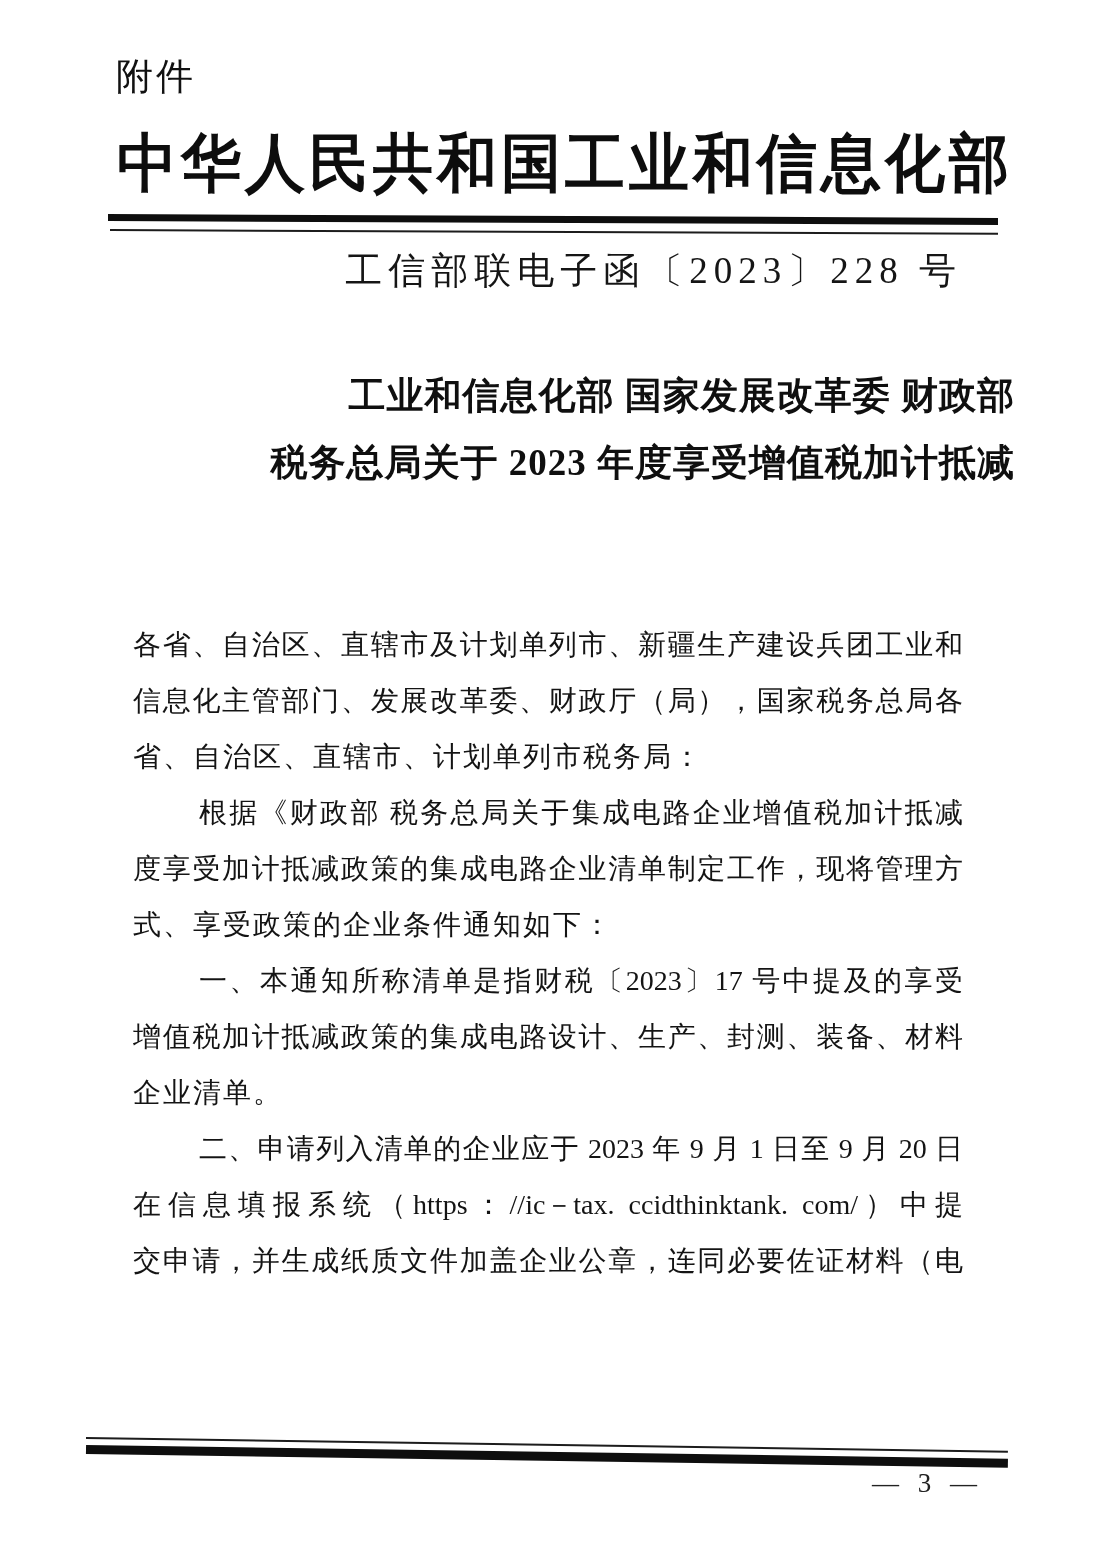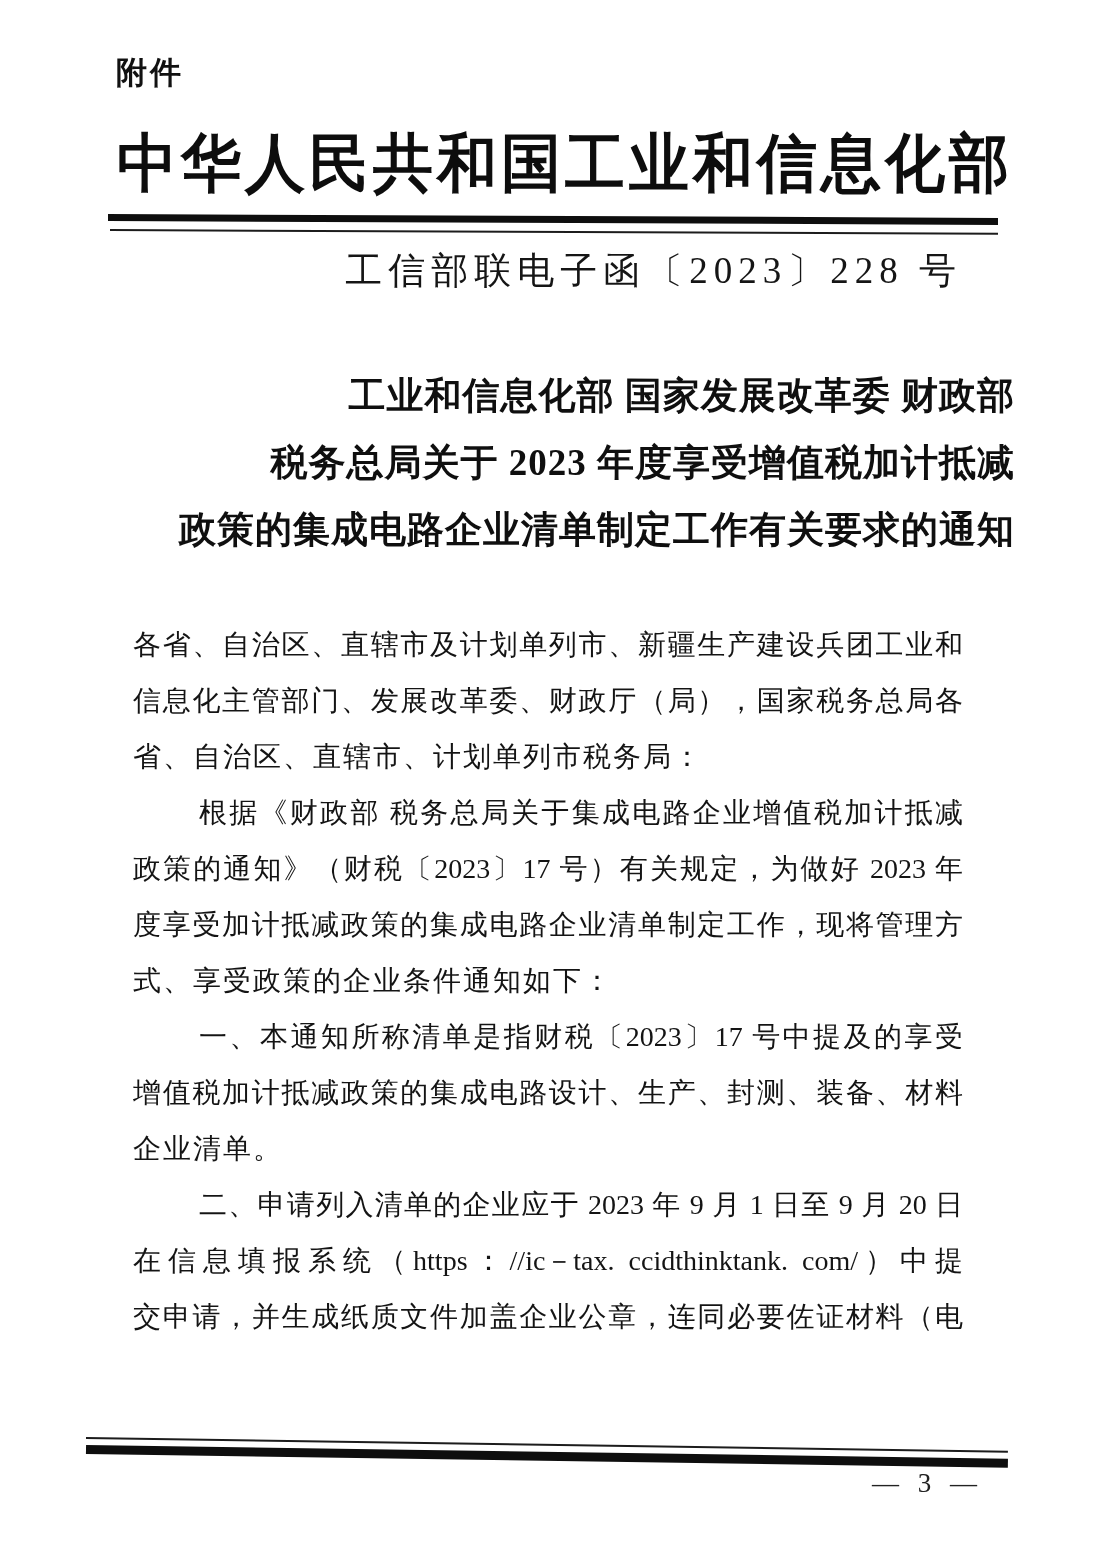--- a/index.html
+++ b/index.html
@@ -14,22 +14,22 @@
     background: #ffffff;
     color: #161616;
     overflow: hidden;
     font-family: "Liberation Serif", "DejaVu Serif", serif;
   }
   .attachment {
     position: absolute;
     left: 116px;
     top: 52px;
     font-family: "Liberation Sans", "DejaVu Sans", sans-serif;
-    font-weight: bold;
-    font-size: 31px;
+    font-weight: normal;
+    font-size: 37px;
     letter-spacing: 3px;
     color: #111;
   }
   .letterhead {
     position: absolute;
     left: 0;
     top: 121px;
     width: 1130px;
     text-align: center;
     font-weight: 900;
@@ -115,29 +115,27 @@
   <div class="letterhead">中华人民共和国工业和信息化部</div>
 
   <div class="rule rule-header-thick"></div>
   <div class="rule rule-header-thin"></div>
 
   <div class="doc-number">工信部联电子函〔2023〕228 号</div>
 
   <div class="title-block">
     <div class="title-line">工业和信息化部 国家发展改革委 财政部</div>
     <div class="title-line">税务总局关于 2023 年度享受增值税加计抵减</div>
-    <div class="title-line">政策的集成电路企业清单制定工作有关要求的通知</div>
   </div>
 
   <div class="body-block">
     <div class="body-line">各省、自治区、直辖市及计划单列市、新疆生产建设兵团工业和</div>
     <div class="body-line">信息化主管部门、发展改革委、财政厅（局），国家税务总局各</div>
     <div class="body-line end">省、自治区、直辖市、计划单列市税务局：</div>
     <div class="body-line indent">根据《财政部 税务总局关于集成电路企业增值税加计抵减</div>
-    <div class="body-line">政策的通知》（财税〔2023〕17 号）有关规定，为做好 2023 年</div>
     <div class="body-line">度享受加计抵减政策的集成电路企业清单制定工作，现将管理方</div>
     <div class="body-line end">式、享受政策的企业条件通知如下：</div>
     <div class="body-line indent">一、本通知所称清单是指财税〔2023〕17 号中提及的享受</div>
     <div class="body-line">增值税加计抵减政策的集成电路设计、生产、封测、装备、材料</div>
     <div class="body-line end">企业清单。</div>
     <div class="body-line indent">二、申请列入清单的企业应于 2023 年 9 月 1 日至 9 月 20 日</div>
     <div class="body-line">在信息填报系统（https：//ic－tax. ccidthinktank. com/）中提</div>
     <div class="body-line">交申请，并生成纸质文件加盖企业公章，连同必要佐证材料（电</div>
   </div>
 

